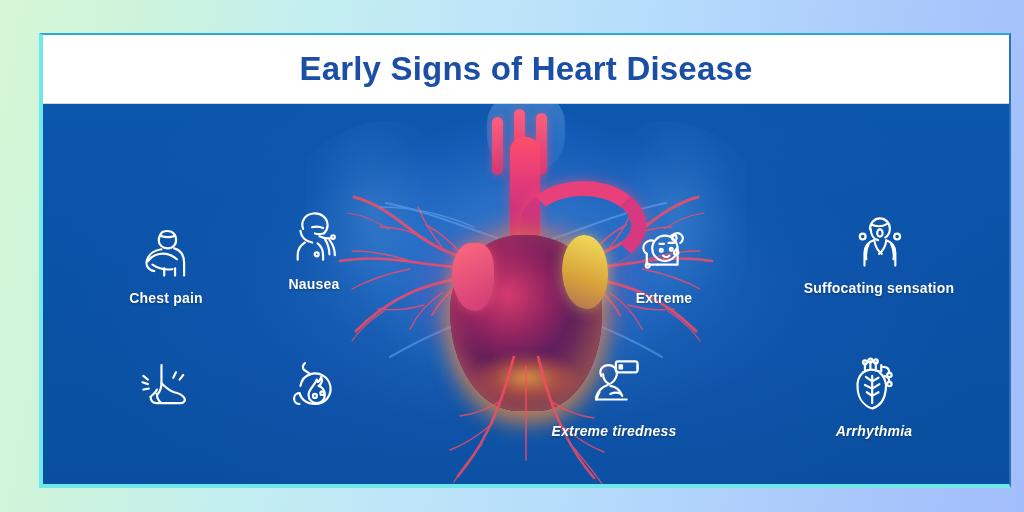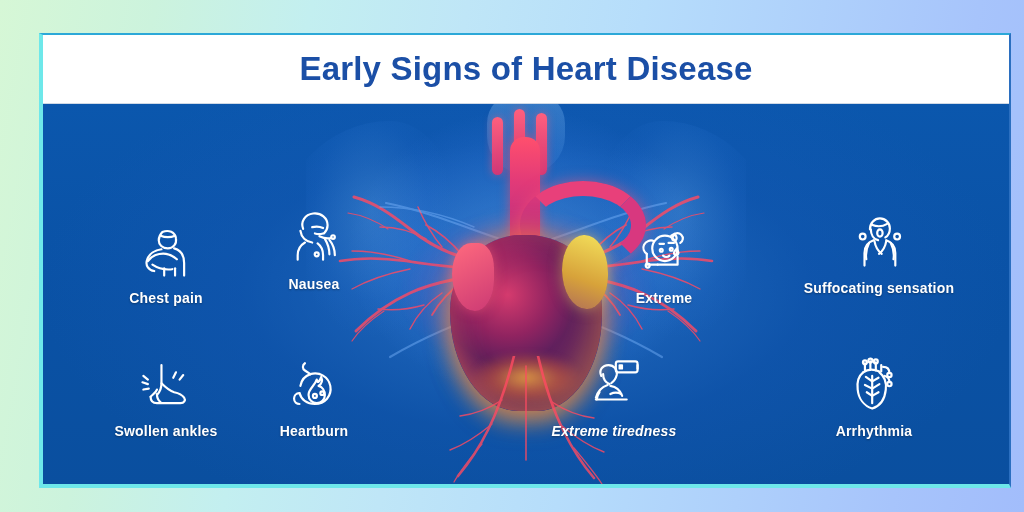--- a/index.html
+++ b/index.html
@@ -418,36 +418,34 @@
         <div class="icon-glyph">
           <svg viewBox="0 0 64 64" fill="none" stroke="#ffffff" stroke-width="2.4" stroke-linecap="round" stroke-linejoin="round">
             <path d="M27 10 v20 c0 6-2 10-5 13"></path>
             <path d="M27 30 c4 4 8 8 14 10 c5 1 9 3 11 6 c2 3 0 6-4 6 H22 c-5 0-7-3-7-7"></path>
             <path d="M15 45 c3-3 6-5 7-8"></path>
             <path d="M22 42 c0 4 1 7 4 9"></path>
             <path d="M12 26 l-5-4 M12 31 l-6-2 M13 36 l-6 1"></path>
             <path d="M40 24 l3-6 M47 26 l4-5"></path>
           </svg>
         </div>
-        <div class="icon-label">Swollen ankles</div>
       </div>
 
       <div class="icon-cell" style="left:186px; top:248px;">
         <div class="icon-glyph">
           <svg viewBox="0 0 64 64" fill="none" stroke="#ffffff" stroke-width="2.4" stroke-linecap="round" stroke-linejoin="round">
             <path d="M22 8 c-3 2-3 6 0 8 l6 4"></path>
             <path d="M28 20 c10-3 20 3 22 13 c2 11-6 20-17 20 c-9 0-15-5-17-12"></path>
             <path d="M16 41 c-4 0-6 3-6 6 c0 4 3 6 6 6"></path>
             <path d="M28 20 c-6 2-10 7-11 13"></path>
             <path d="M40 23 c2 5 0 8-3 10 c4 1 7 5 7 10 c0 5-4 9-9 9 c-5 0-9-4-9-9 c0-7 7-10 9-17 c1 5 3 2 5-3z"></path>
             <circle cx="33" cy="44" r="2.2"></circle>
             <circle cx="41" cy="41" r="2"></circle>
           </svg>
         </div>
-        <div class="icon-label">Heartburn</div>
       </div>
 
       <div class="icon-cell" style="right:260px; top:115px;">
         <div class="icon-glyph">
           <svg viewBox="0 0 64 64" fill="none" stroke="#ffffff" stroke-width="2.4" stroke-linecap="round" stroke-linejoin="round">
             <circle cx="33" cy="28" r="14"></circle>
             <path d="M27 23 h5 M37 22 h6"></path>
             <circle cx="29" cy="30" r="1.6"></circle>
             <circle cx="40" cy="29" r="1.6"></circle>
             <path d="M31 36 c2 2 5 2 7 0"></path>
@@ -494,21 +492,21 @@
             <path d="M25 32 c-6 2-11 7-13 14"></path>
             <path d="M28 33 c6 1 11 5 13 11"></path>
             <path d="M12 48 h34"></path>
             <path d="M28 42 c4-2 8-2 12 0"></path>
             <path d="M16 40 c-2 3-3 6-3 8"></path>
           </svg>
         </div>
         <div class="icon-label">Extreme tiredness</div>
       </div>
 
-      <div class="icon-cell" style="right:50px; top:248px;">
+      <div class="icon-cell" style="right:50px; top:248px;font-style:italic;">
         <div class="icon-glyph">
           <svg viewBox="0 0 64 64" fill="none" stroke="#ffffff" stroke-width="2.4" stroke-linecap="round" stroke-linejoin="round">
             <path d="M20 18 c-5 4-7 11-6 19 c1 10 7 18 16 21 c9-3 14-11 15-21 c1-8-2-15-7-19"></path>
             <path d="M20 18 c4-3 11-4 18-1"></path>
             <path d="M22 8 v8 M28 6 v9 M34 7 v9 M40 10 v7"></path>
             <circle cx="22" cy="7" r="2.2"></circle>
             <circle cx="28" cy="5" r="2.2"></circle>
             <circle cx="34" cy="6" r="2.2"></circle>
             <path d="M42 12 c5 0 7 3 7 7"></path>
             <circle cx="49" cy="21" r="2.4"></circle>

